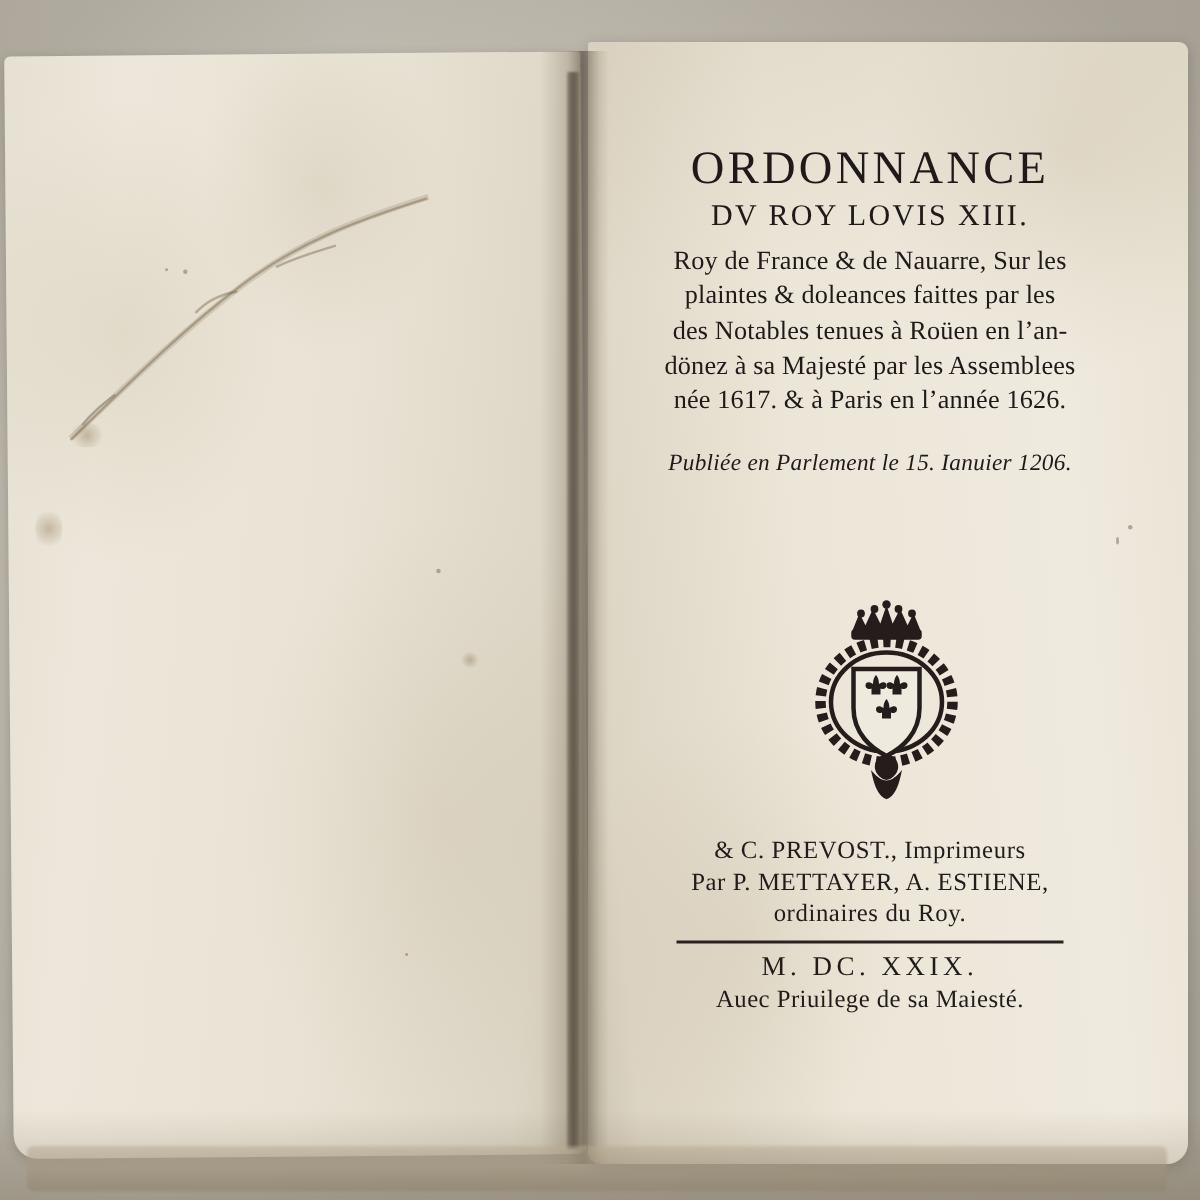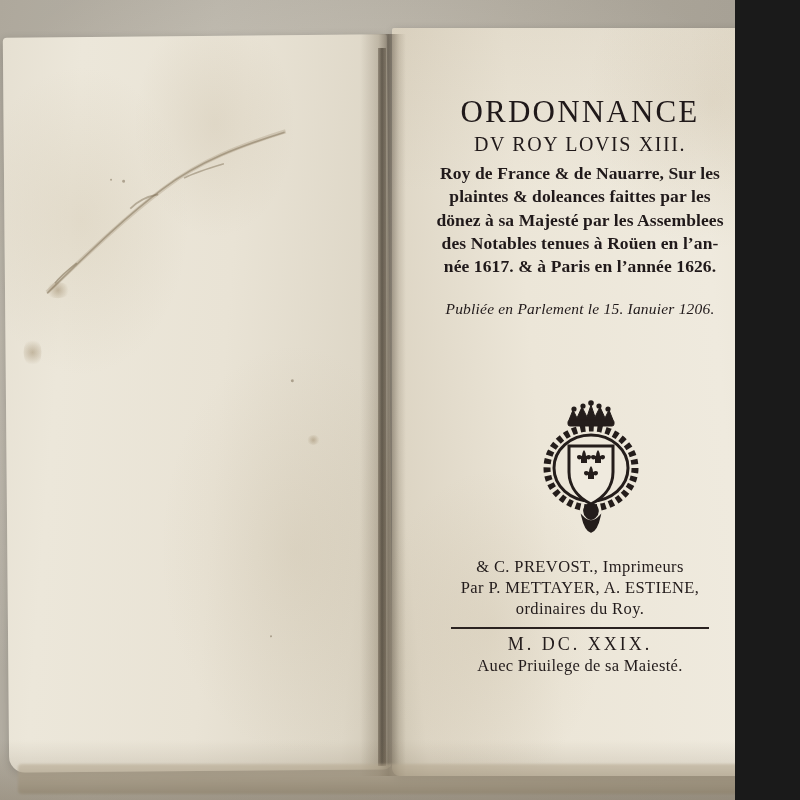--- a/index.html
+++ b/index.html
@@ -2,21 +2,21 @@
 <html><head>
 <meta charset="utf-8">
 <style>
   html, body {
     margin: 0;
     padding: 0;
     background: #1a1a1a;
   }
   #page {
     position: relative;
-    width: 735px;
+    width: 800px;
     height: 800px;
     overflow: hidden;
     background: #be185d;
     font-family: "Liberation Serif", serif;
   }
 
   
   .backdrop {
     position: absolute;
     inset: 0;
@@ -161,21 +161,20 @@
     white-space: nowrap;
     text-align: center;
   }
   .t-body {
     font-size: 17.5px;
     line-height: 1.33;
     margin-top: 6px;
     text-align: justify;
     text-align-last: center;
     letter-spacing: 0.1px;
-    font-weight: bold;
   }
   .t-body span.line { display: block; text-align: left; white-space: nowrap; }
   .t-pub {
     font-size: 15.5px;
     font-style: italic;
     margin-top: 22px;
     text-align: center;
     letter-spacing: 0.2px;
   }
 
@@ -257,22 +256,22 @@
     </div>
 
     <div class="page-right">
 
       <div class="title-block">
         <div class="t-main">ORDONNANCE</div>
         <div class="t-sub">DV ROY LOVIS XIII.</div>
         <div class="t-body">
           <span class="line">Roy de France &amp; de Nauarre, Sur les</span>
           <span class="line">plaintes &amp; doleances faittes par les</span>
+          <span class="line">des Notables tenues à Roüen en l’an-</span>
           <span class="line">dönez à sa Majesté par les Assemblees</span>
-          <span class="line">des Notables tenues à Roüen en l’an-</span>
           <span class="line">née 1617. &amp; à Paris en l’année 1626.</span>
         </div>
         <div class="t-pub">Publiée en Parlement le 15. Ianuier 1206.</div>
       </div>
 
       <svg class="device" viewBox="0 0 150 150">
         <g fill="#241d1b" stroke="#241d1b">
 
           <path d="M53,30 l4,-10 4,8 5,-11 5,10 4,-12 4,12 5,-10 5,11 4,-8 4,10 z" stroke-width="1"></path>
           <rect x="52" y="30" width="46" height="6" rx="2" stroke-width="1"></rect>

